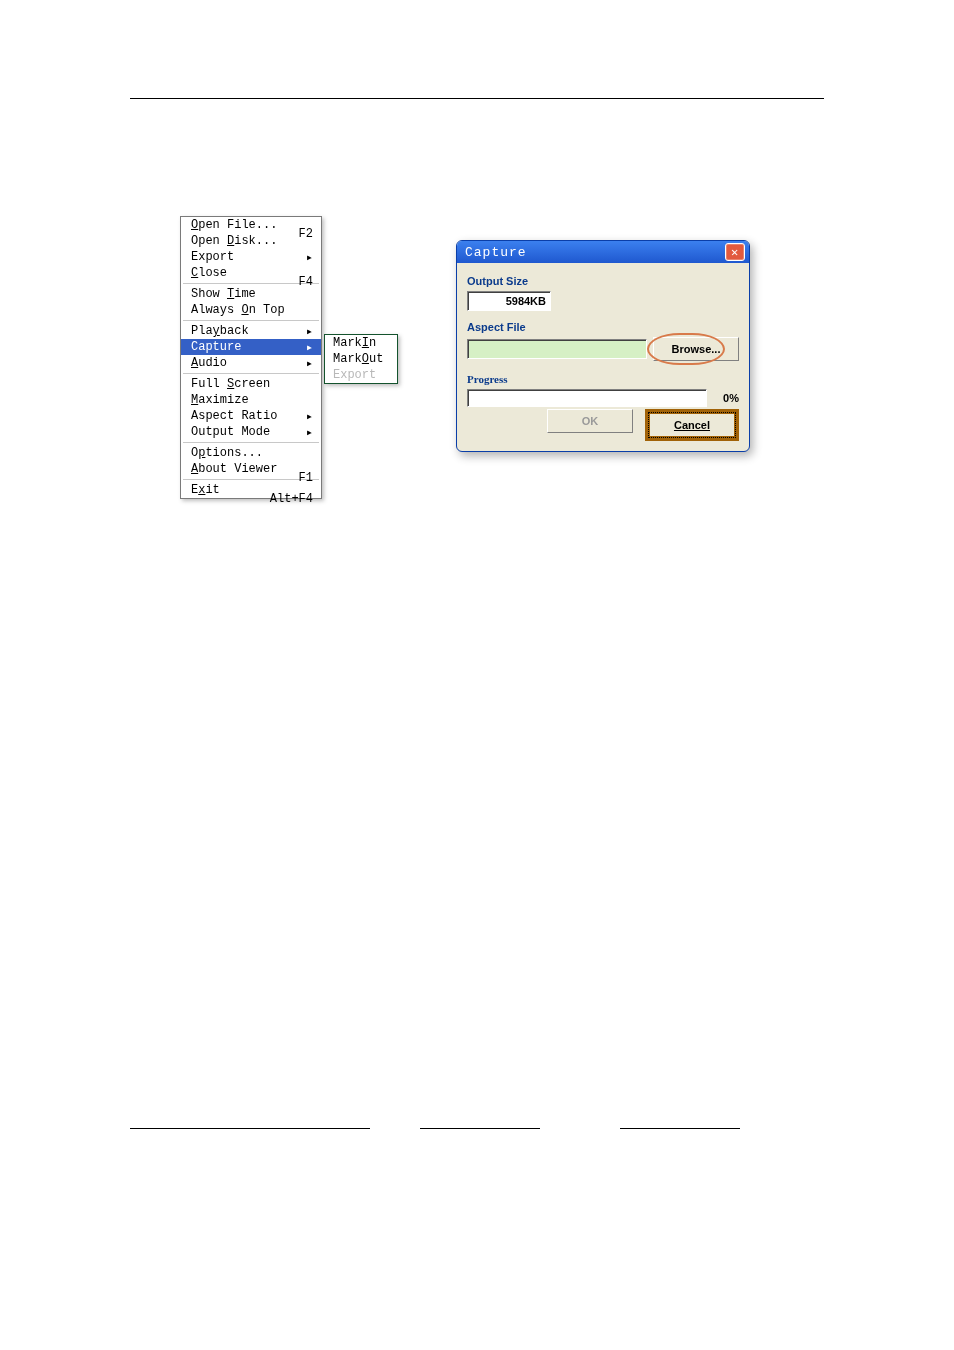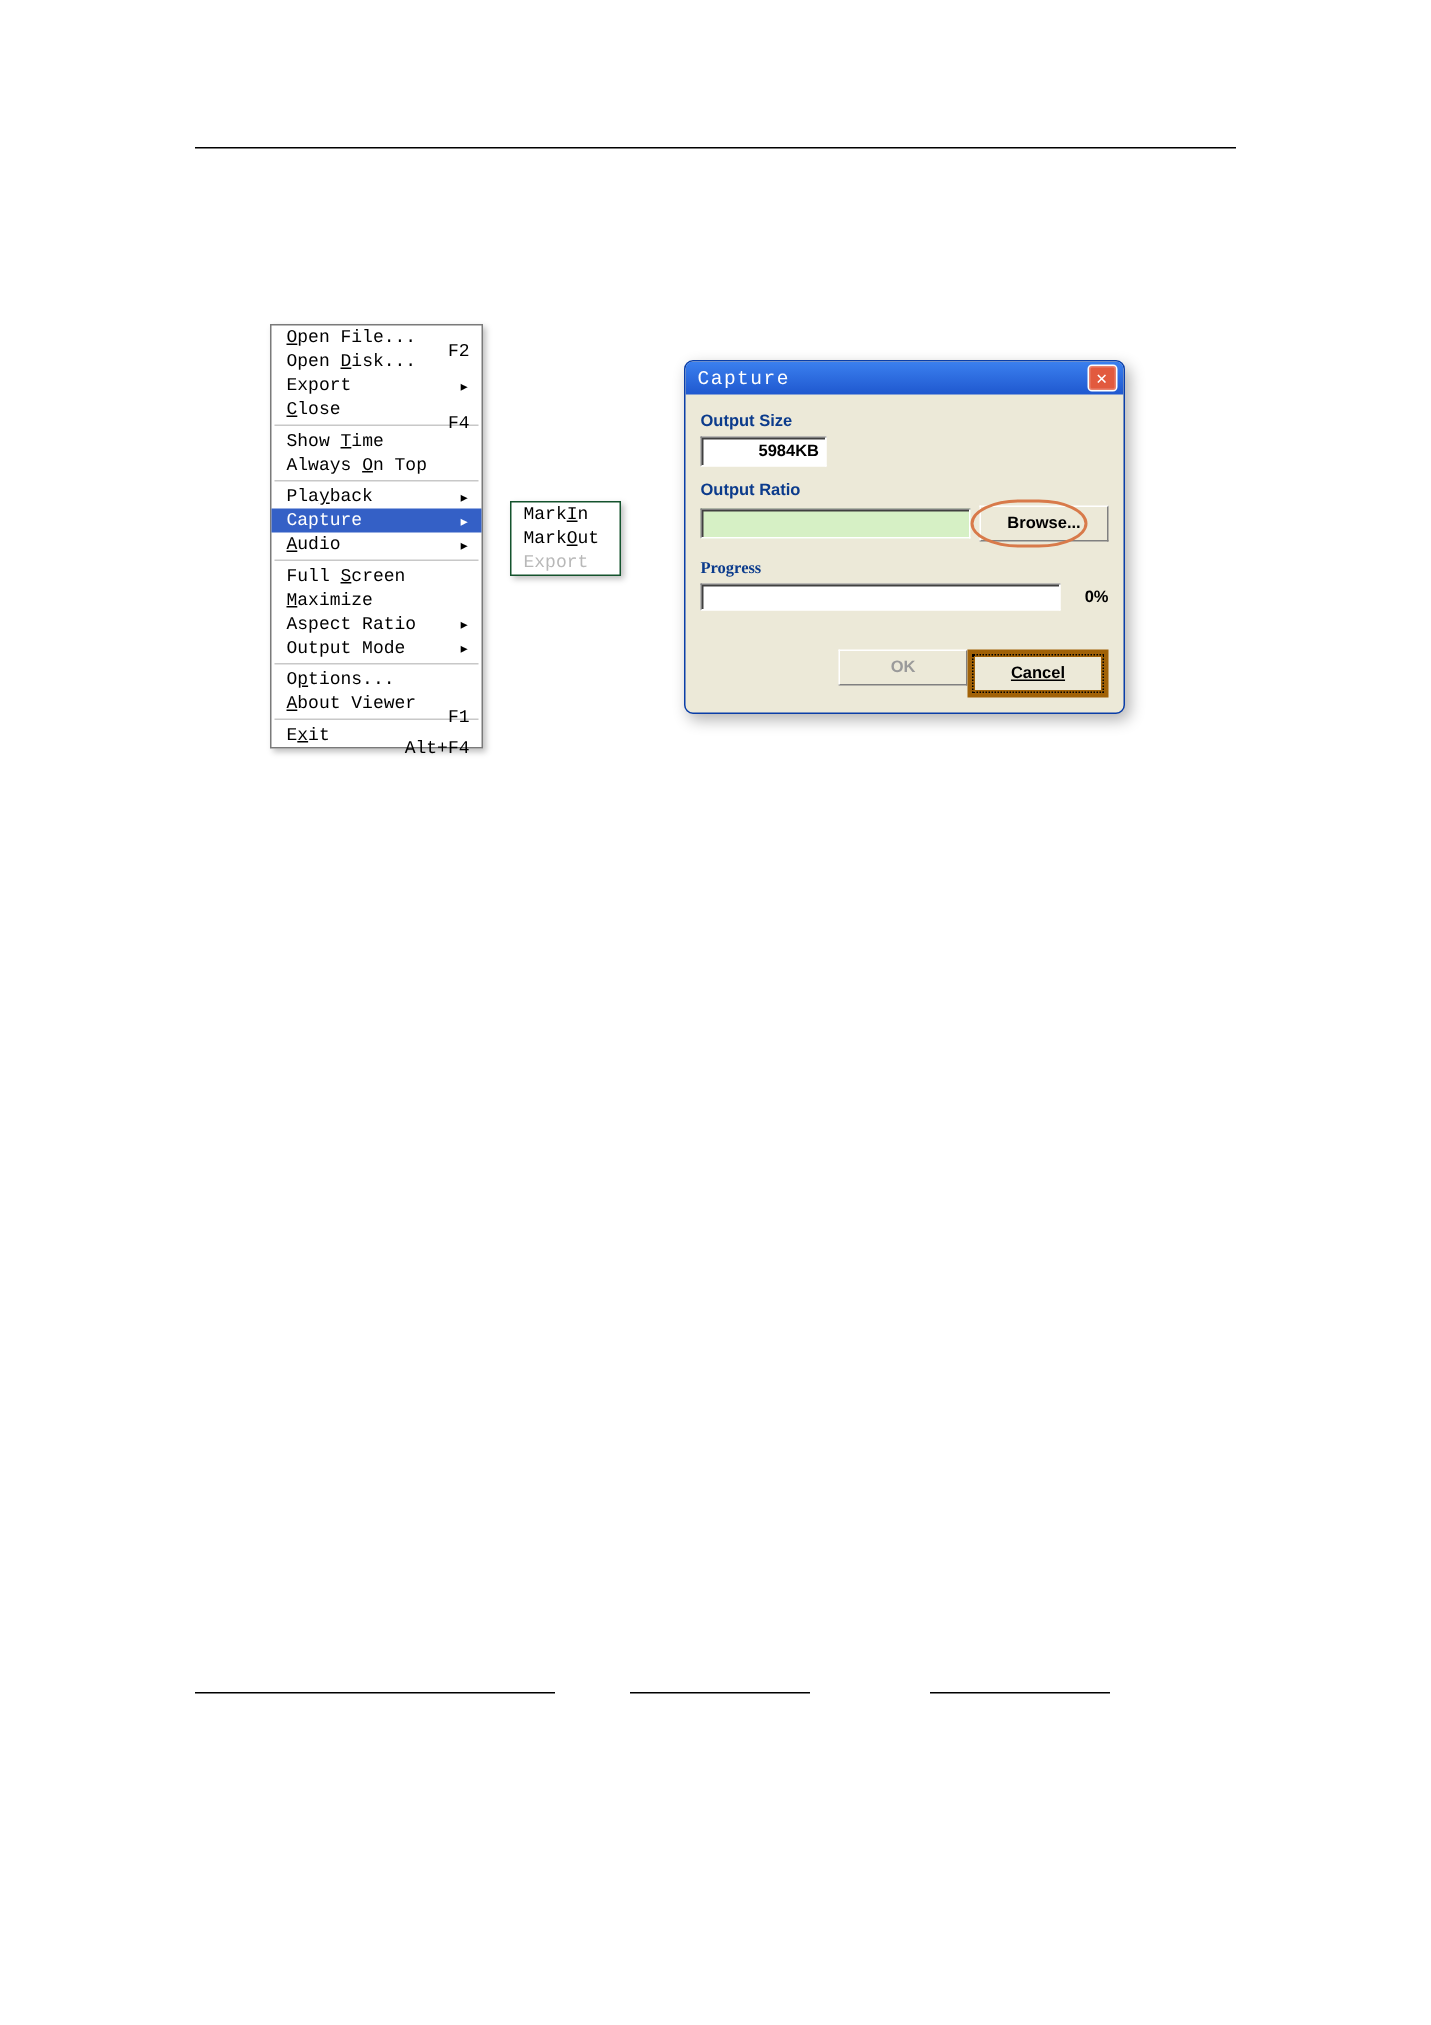--- a/index.html
+++ b/index.html
@@ -53,21 +53,20 @@
     width:120px;
     border-top:1px solid #000;
   }
 
   
   .menu-group{
     position:absolute;
     left:180px; top:216px;
     display:flex;
     align-items:flex-start;
-    gap:16px;
   }
   .menu{
     background:var(--menu-bg);
     border:1px solid #7a7a7a;
     box-shadow:2px 2px 4px rgba(0,0,0,.25);
     font-family:var(--menu-font);
     font-size:12px;
     color:#000;
     width:140px;
   }
@@ -189,21 +188,21 @@
     display:inline-flex;align-items:center;justify-content:center;
     padding:0 10px;
   }
   .btn.disabled{color:var(--btn-gray-text);}
   .btn.focus{
     outline:1px dotted #000;
     outline-offset:-4px;
     border:5px solid #a16207;
     text-decoration:underline;
   }
-  .btn-row{display:flex;justify-content:flex-end;margin-top:26px;}
+  .btn-row{display:flex;justify-content:flex-end;gap:12px;margin-top:2px;}
   .annot{
     position:absolute;
     border:2px solid var(--annot);
     border-radius:50%/60%;
     pointer-events:none;
   }
 </style>
 </head>
 <body>
 
@@ -289,21 +288,21 @@
         <span>✕</span>
       </span>
   </div>
   <div class="dlg-body">
 
     <div class="dlg-label">Output Size</div>
     <div class="sunken small">
       <span>5984KB</span>
     </div>
 
-    <div class="dlg-label" style="margin-top:10px;">Output Ratio</div>
+    <div class="dlg-label" style="margin-top:10px;">Aspect File</div>
     <div class="row">
       <div class="sunken green grow">
         <span></span>
       </div>
       <div style="position:relative;">
         <div class="btn">
           <span>Browse...</span>
         </div>
         <div class="annot" style="left:-6px;top:-4px;width:74px;height:28px;"></div>
       </div>

